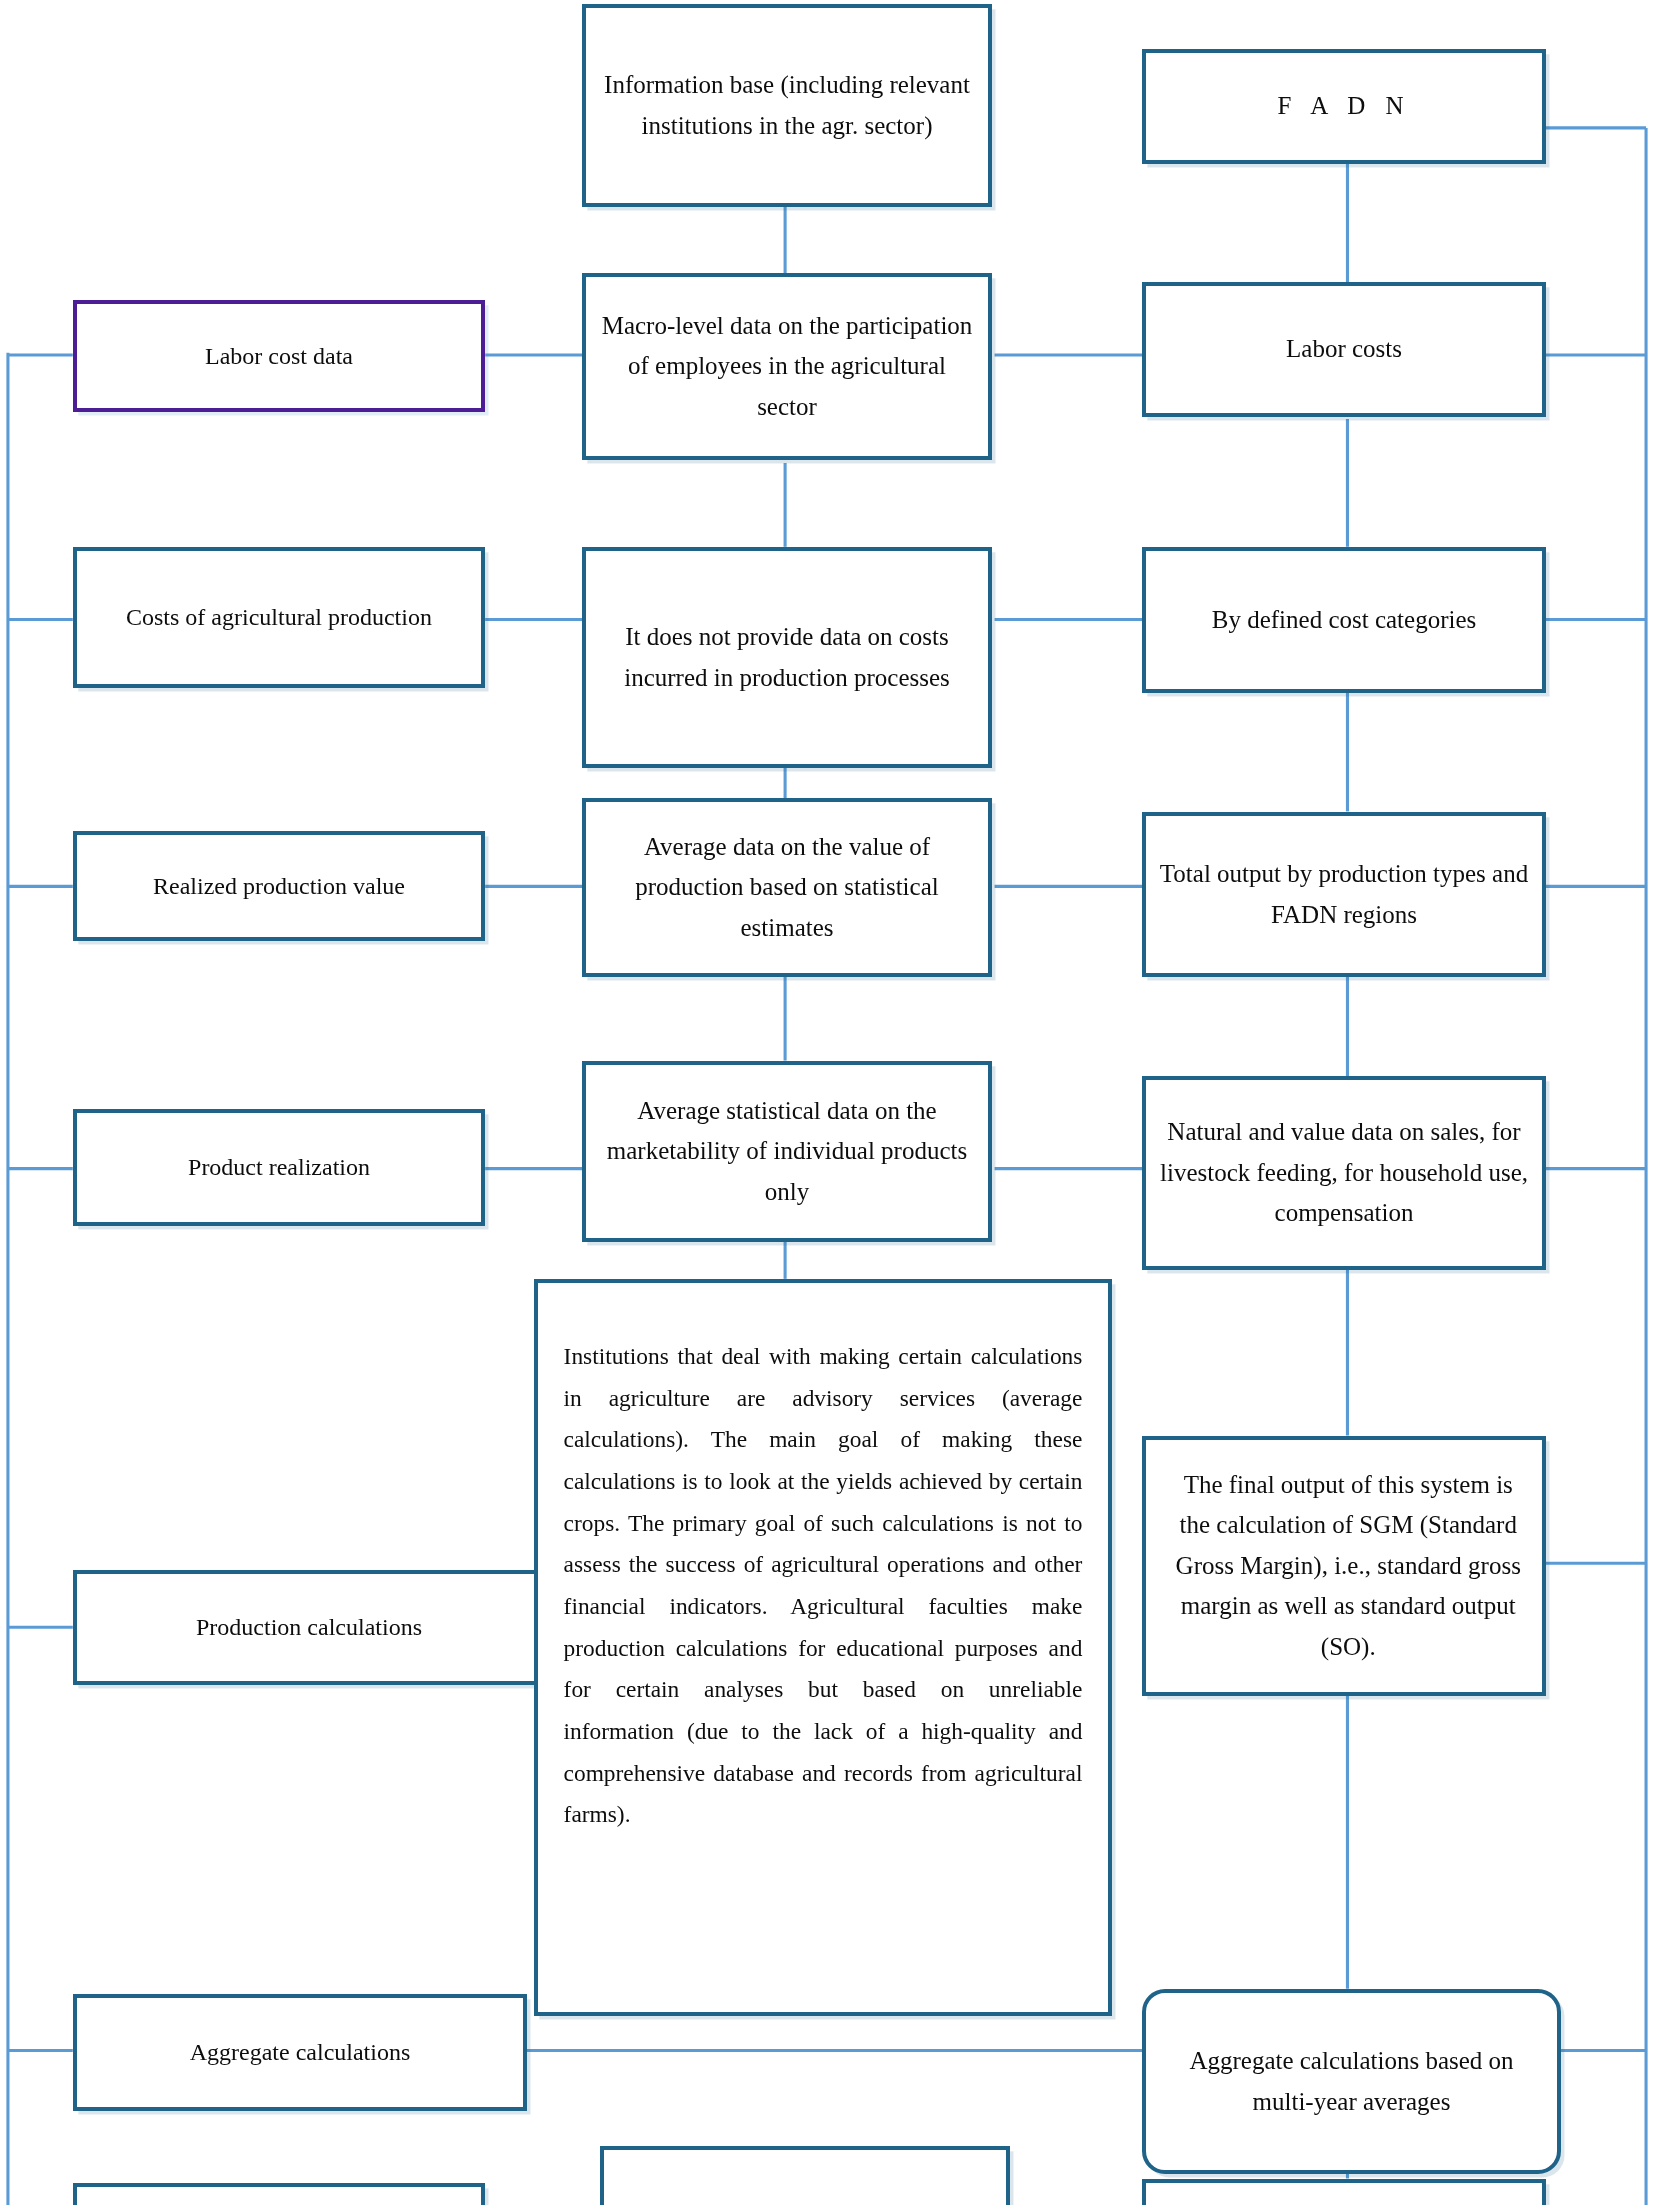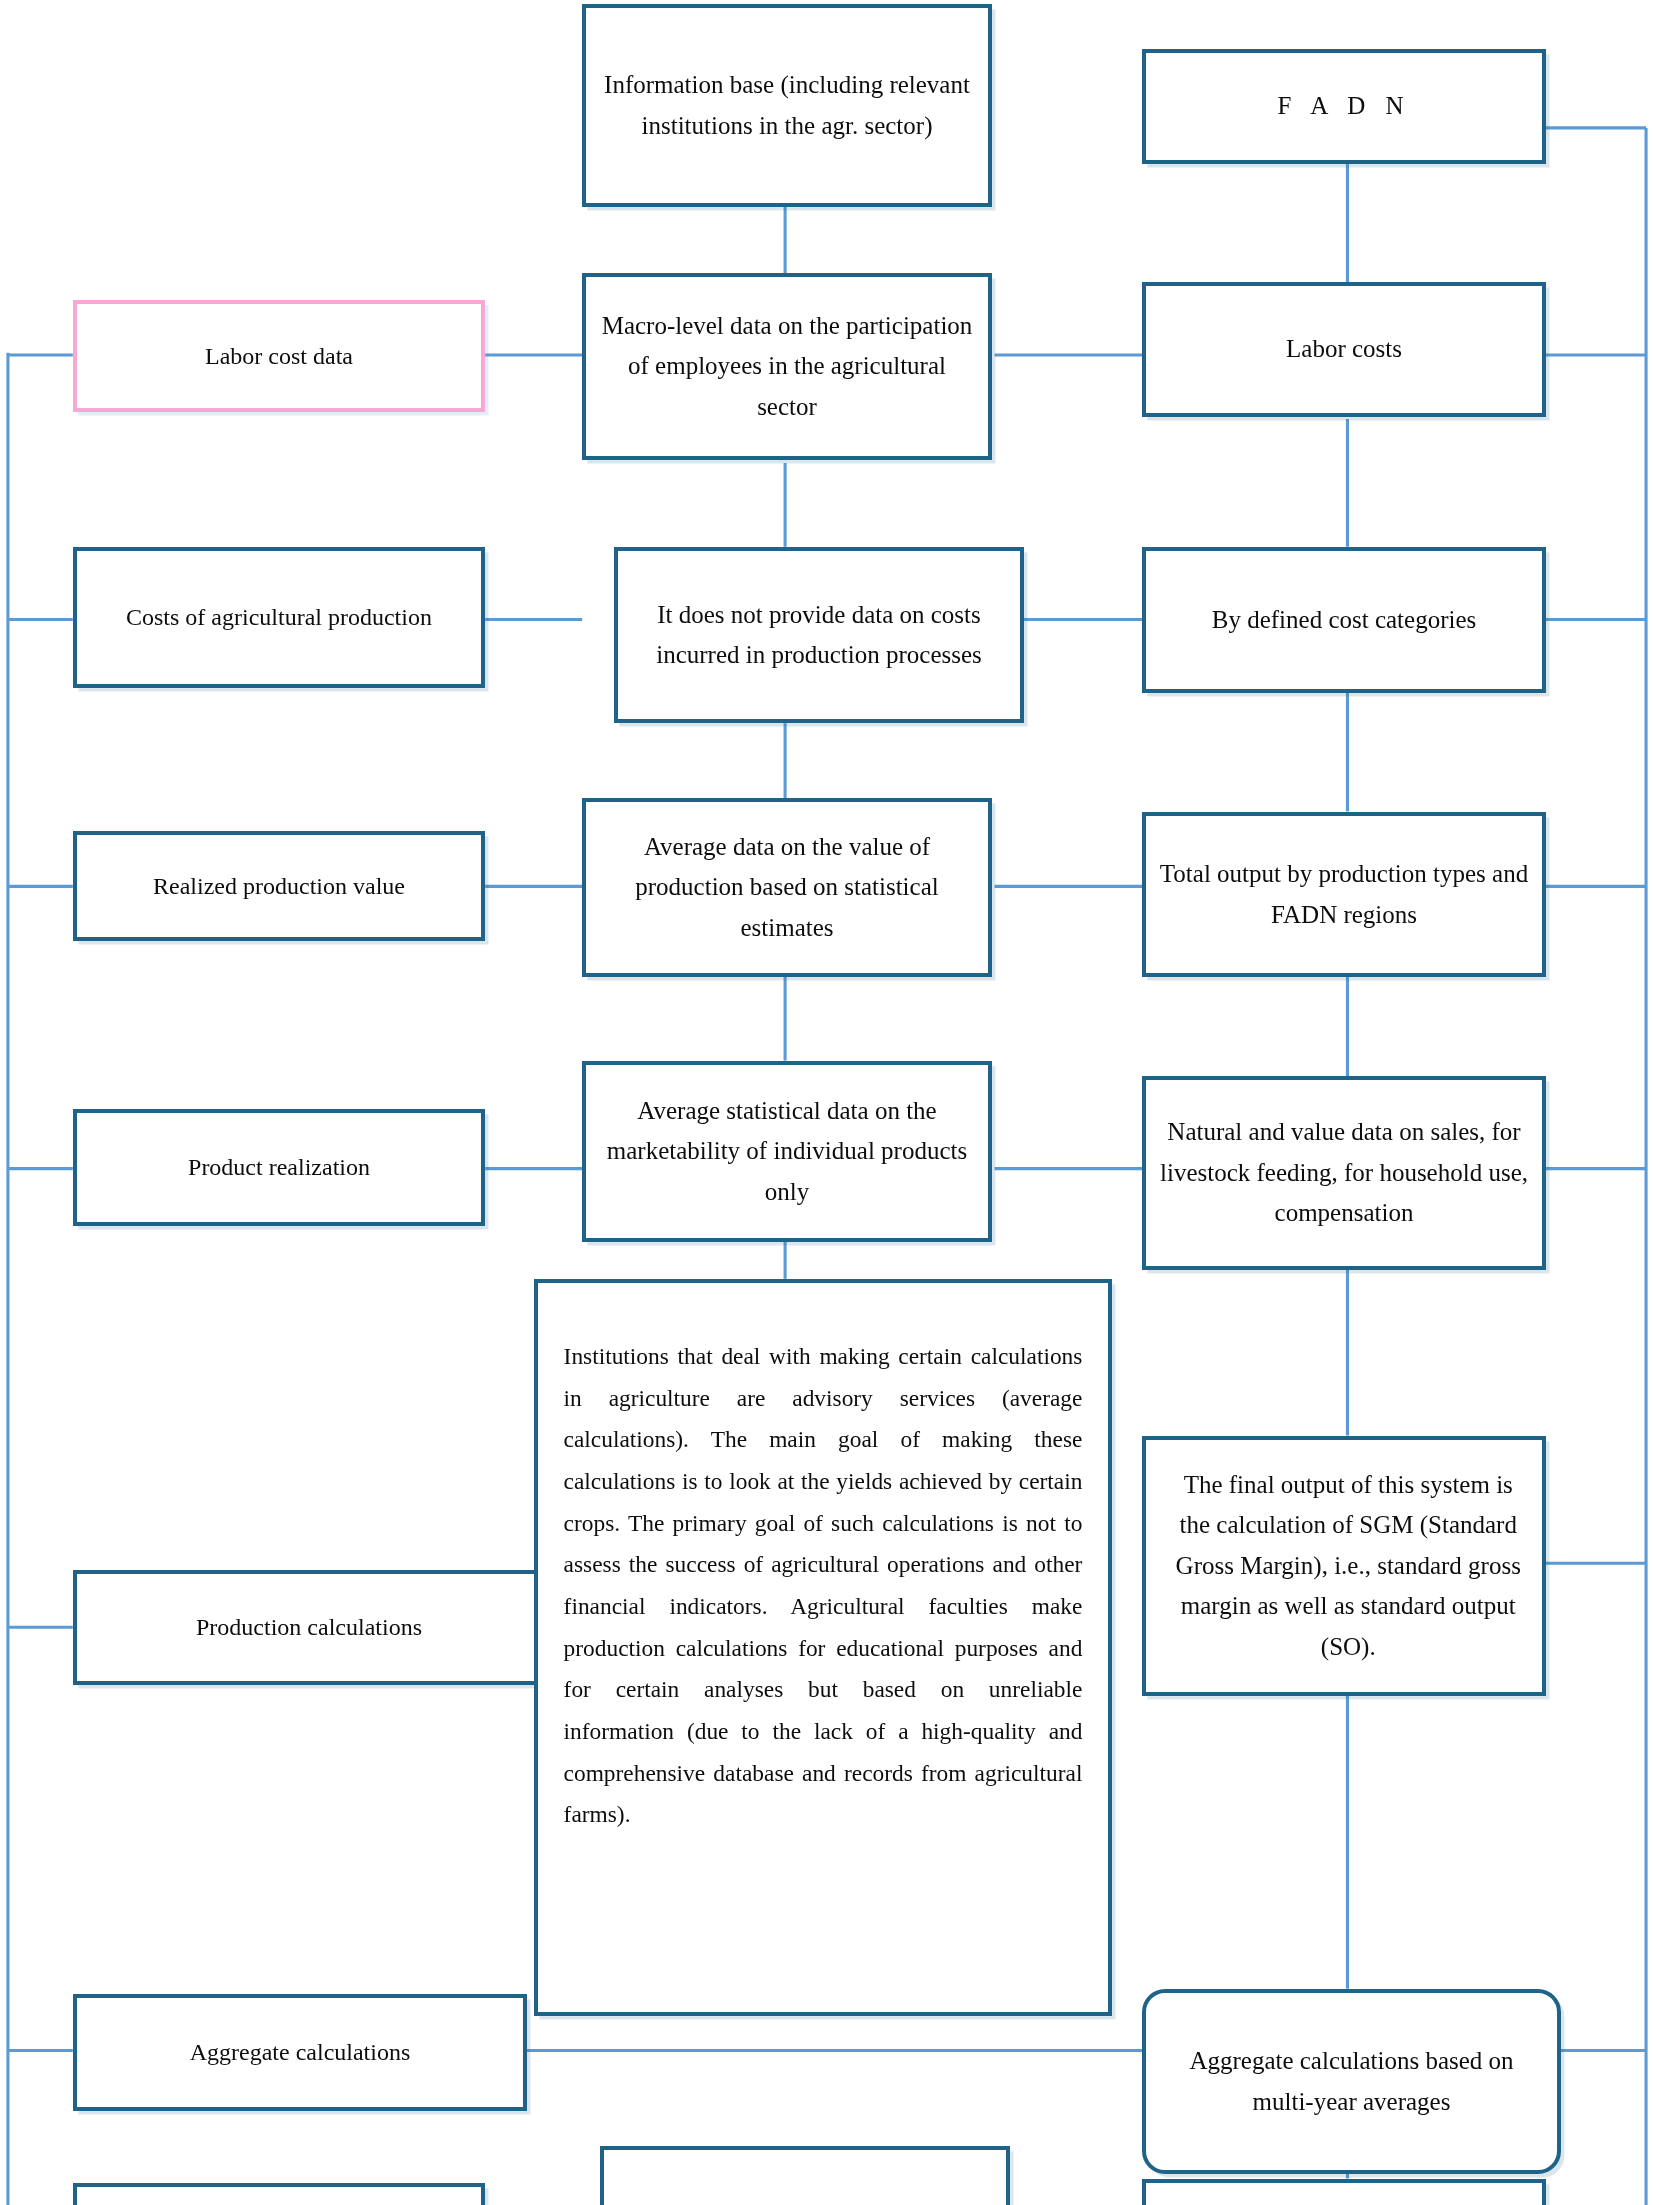--- a/index.html
+++ b/index.html
@@ -35,21 +35,21 @@
     z-index:3;
   }
   .node .txt{ display:block; width:100%; }
   
   .teal{
     border:4px solid #1f6389;
     box-shadow: 4.4px 4.4px 0 -0.9px rgba(31,99,137,0.16);
   }
   
   .lightblue{
-    border:4px solid #f9a8d4;
+    border:4px solid #4c1d95;
     box-shadow: 4.4px 4.4px 0 -0.9px rgba(91,155,213,0.18);
   }
   
   .para{
     text-align:justify;
     text-justify:inter-word;
     align-items:flex-start;
     padding:53px 25.6px 25.6px 25.6px;
     line-height:1.78;
     justify-content:flex-end;
@@ -133,21 +133,21 @@
   </div>
 
   <div class="node teal fs-lg" style="left:1142px; top:282px; width:404px; height:135px;">
     <span class="txt">Labor costs</span>
   </div>
 
   <div class="node teal fs-md" style="left:73px; top:547px; width:412px; height:141px;">
     <span class="txt">Costs of agricultural production</span>
   </div>
 
-  <div class="node teal fs-lg" style="left:582px; top:547px; width:410px; height:176px;margin-left:32px;">
+  <div class="node teal fs-lg" style="left:582px; top:547px; width:410px; height:221px;">
     <span class="txt">It does not provide data on costs incurred in production processes</span>
   </div>
 
   <div class="node teal fs-lg" style="left:1142px; top:547px; width:404px; height:146px;">
     <span class="txt">By defined cost categories</span>
   </div>
 
   <div class="node teal fs-md" style="left:73px; top:831px; width:412px; height:110px;">
     <span class="txt">Realized production value</span>
   </div>

